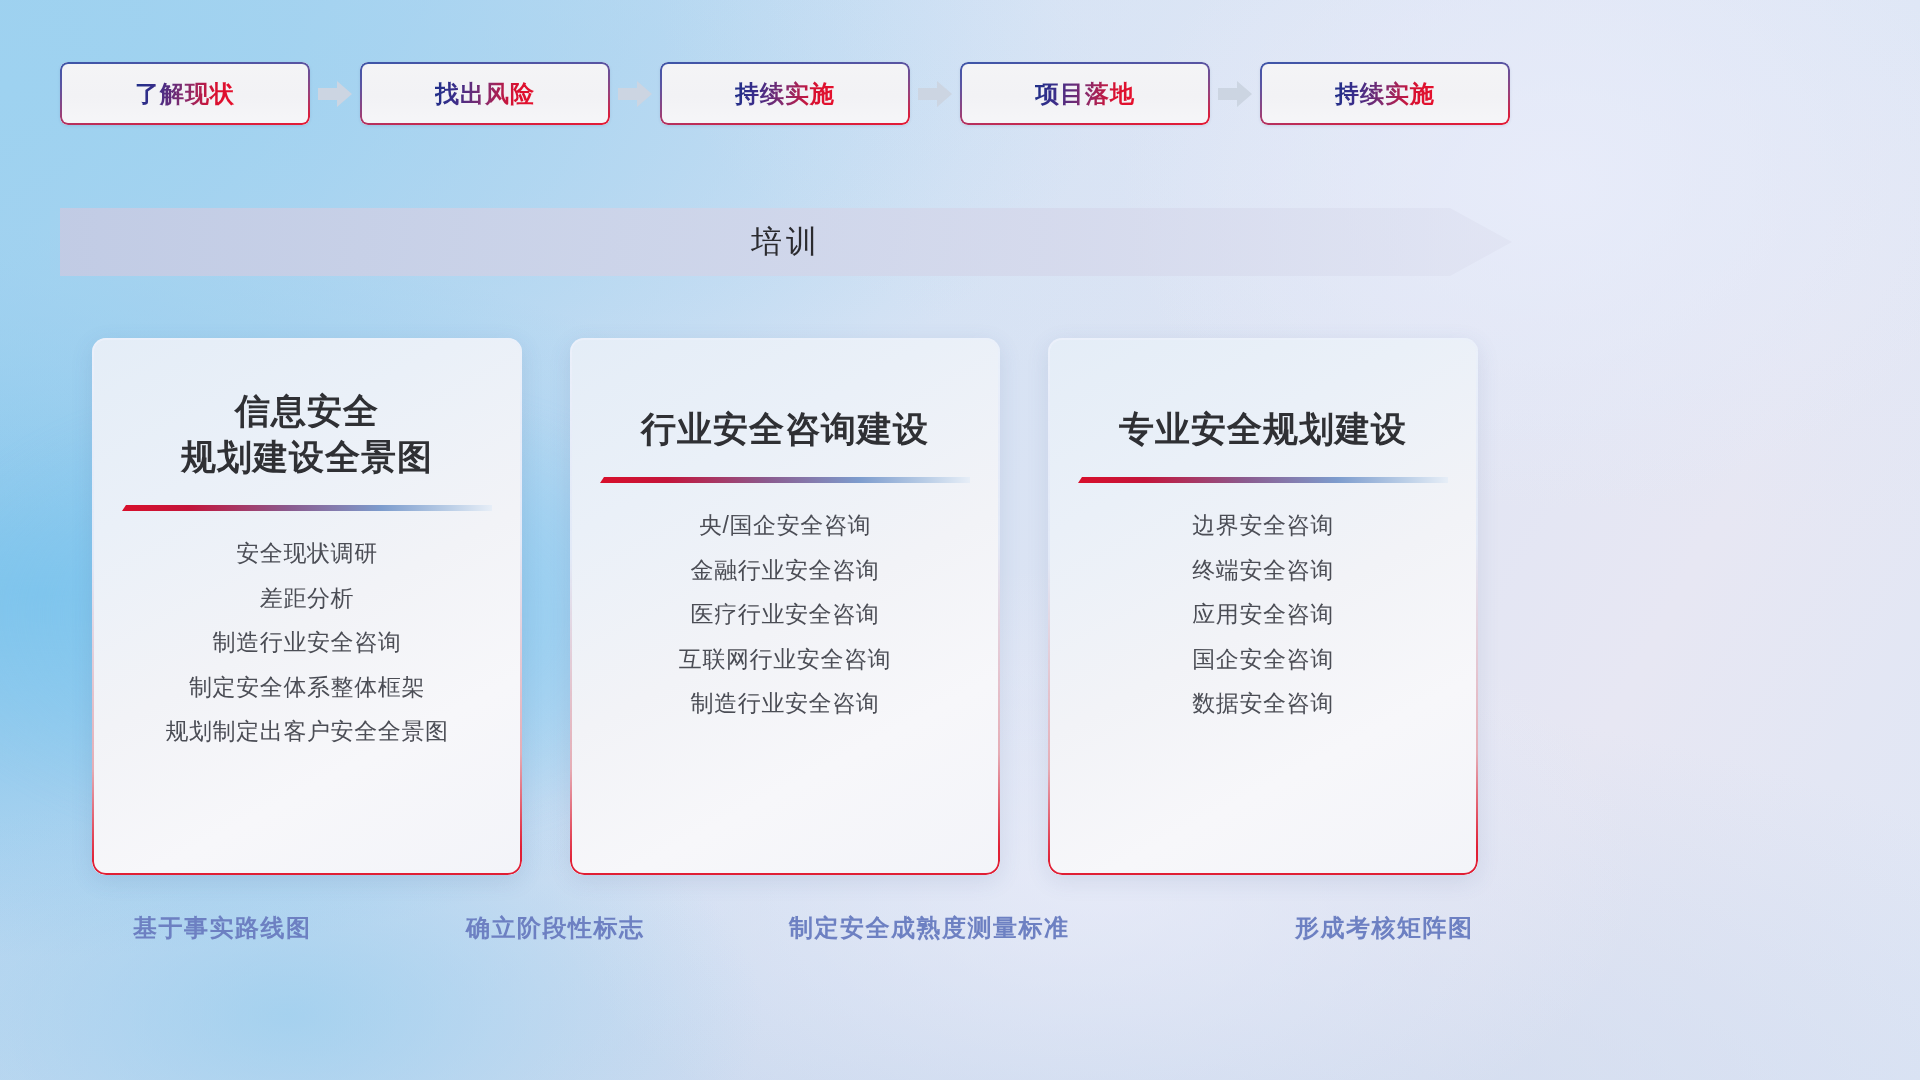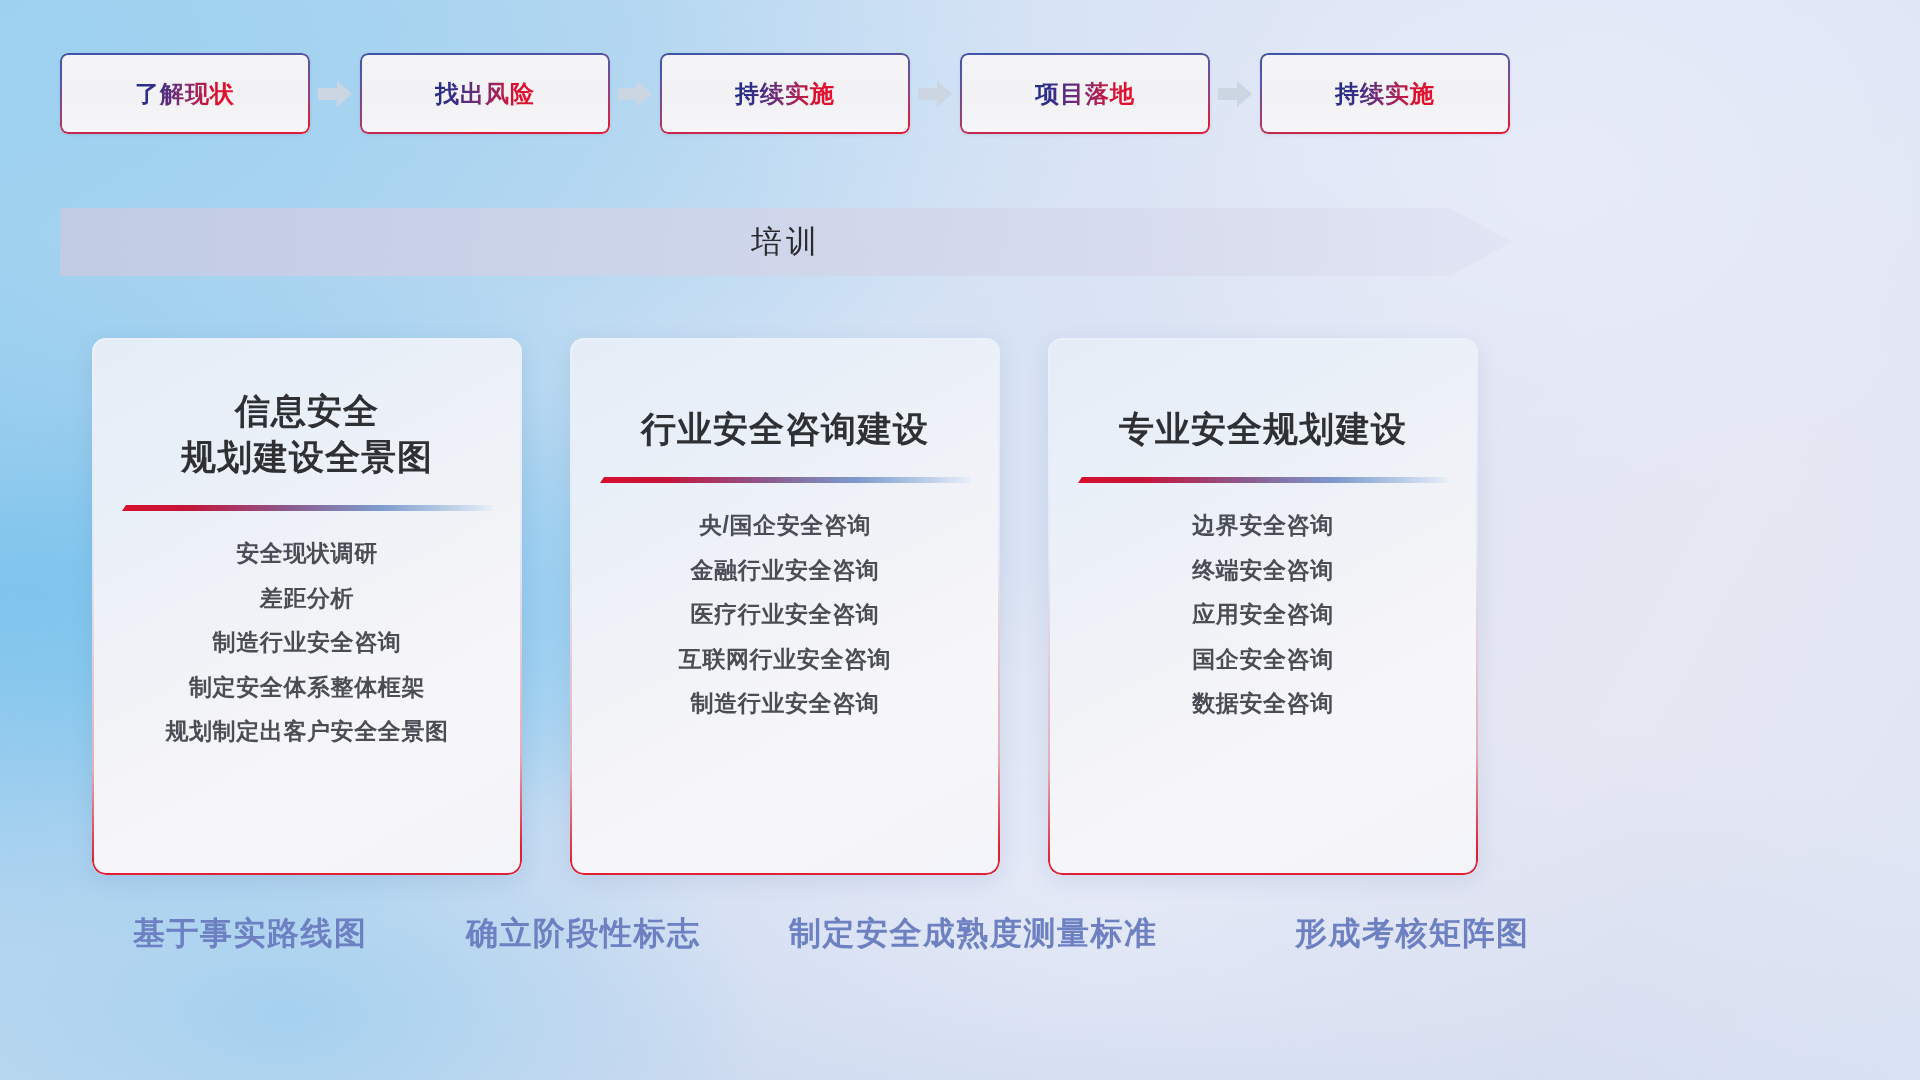--- a/index.html
+++ b/index.html
@@ -41,21 +41,21 @@
   
   #stage{position:absolute;inset:0;z-index:2;}
 
   
   #steps{
     position:absolute;left:60px;top:62px;width:1452px;height:63px;
     display:flex;align-items:center;
   }
   .step{
     position:relative;
-    flex:0 0 250px;height:81px;border-radius:8px;
+    flex:0 0 250px;height:63px;border-radius:8px;
     background:linear-gradient(180deg,#f4f4f6 0%,#f2f2f5 55%,#f6f6f8 100%);
     display:flex;align-items:center;justify-content:center;
     box-shadow:0 1px 3px rgba(60,80,130,.12);
   }
   .step::before{
     content:"";position:absolute;inset:0;border-radius:8px;padding:2px;
     background:linear-gradient(175deg,#3d55a8 0%,#5a54a2 28%,#9a3f78 62%,#d81f3e 88%,#e41b36 100%);
     -webkit-mask:linear-gradient(#000 0 0) content-box,linear-gradient(#000 0 0);
     -webkit-mask-composite:xor;mask-composite:exclude;
     pointer-events:none;
@@ -118,27 +118,27 @@
   .card-title.one-line{padding-top:64px;}
   .card-divider{margin:0 auto;display:block;}
   .card-list{
     list-style:none;margin:0;padding:0;
     display:flex;flex-direction:column;align-items:center;gap:10px;
   }
   .card-list li{
     font-size:23px;color:#4b4d55;letter-spacing:.6px;line-height:1.5;
   }
   .divider-wrap{margin-top:18px;}
-  .list-wrap{margin-top:22px;font-weight:bold;}
+  .list-wrap{margin-top:22px;}
 
   
   #captions{position:absolute;left:0;top:912px;width:1920px;height:50px;}
   .caption{
     position:absolute;top:0;
-    font-size:32px;font-weight:700;color:#6d80c2;letter-spacing:1.5px;
+    font-size:24px;font-weight:700;color:#6d80c2;letter-spacing:1.5px;
     white-space:nowrap;
   }
 </style>
 </head>
 <body>
 
 <div id="bg">
   <div class="bg-base"></div>
   <div class="bg-glow-a"></div>
   <div class="bg-glow-b"></div>

